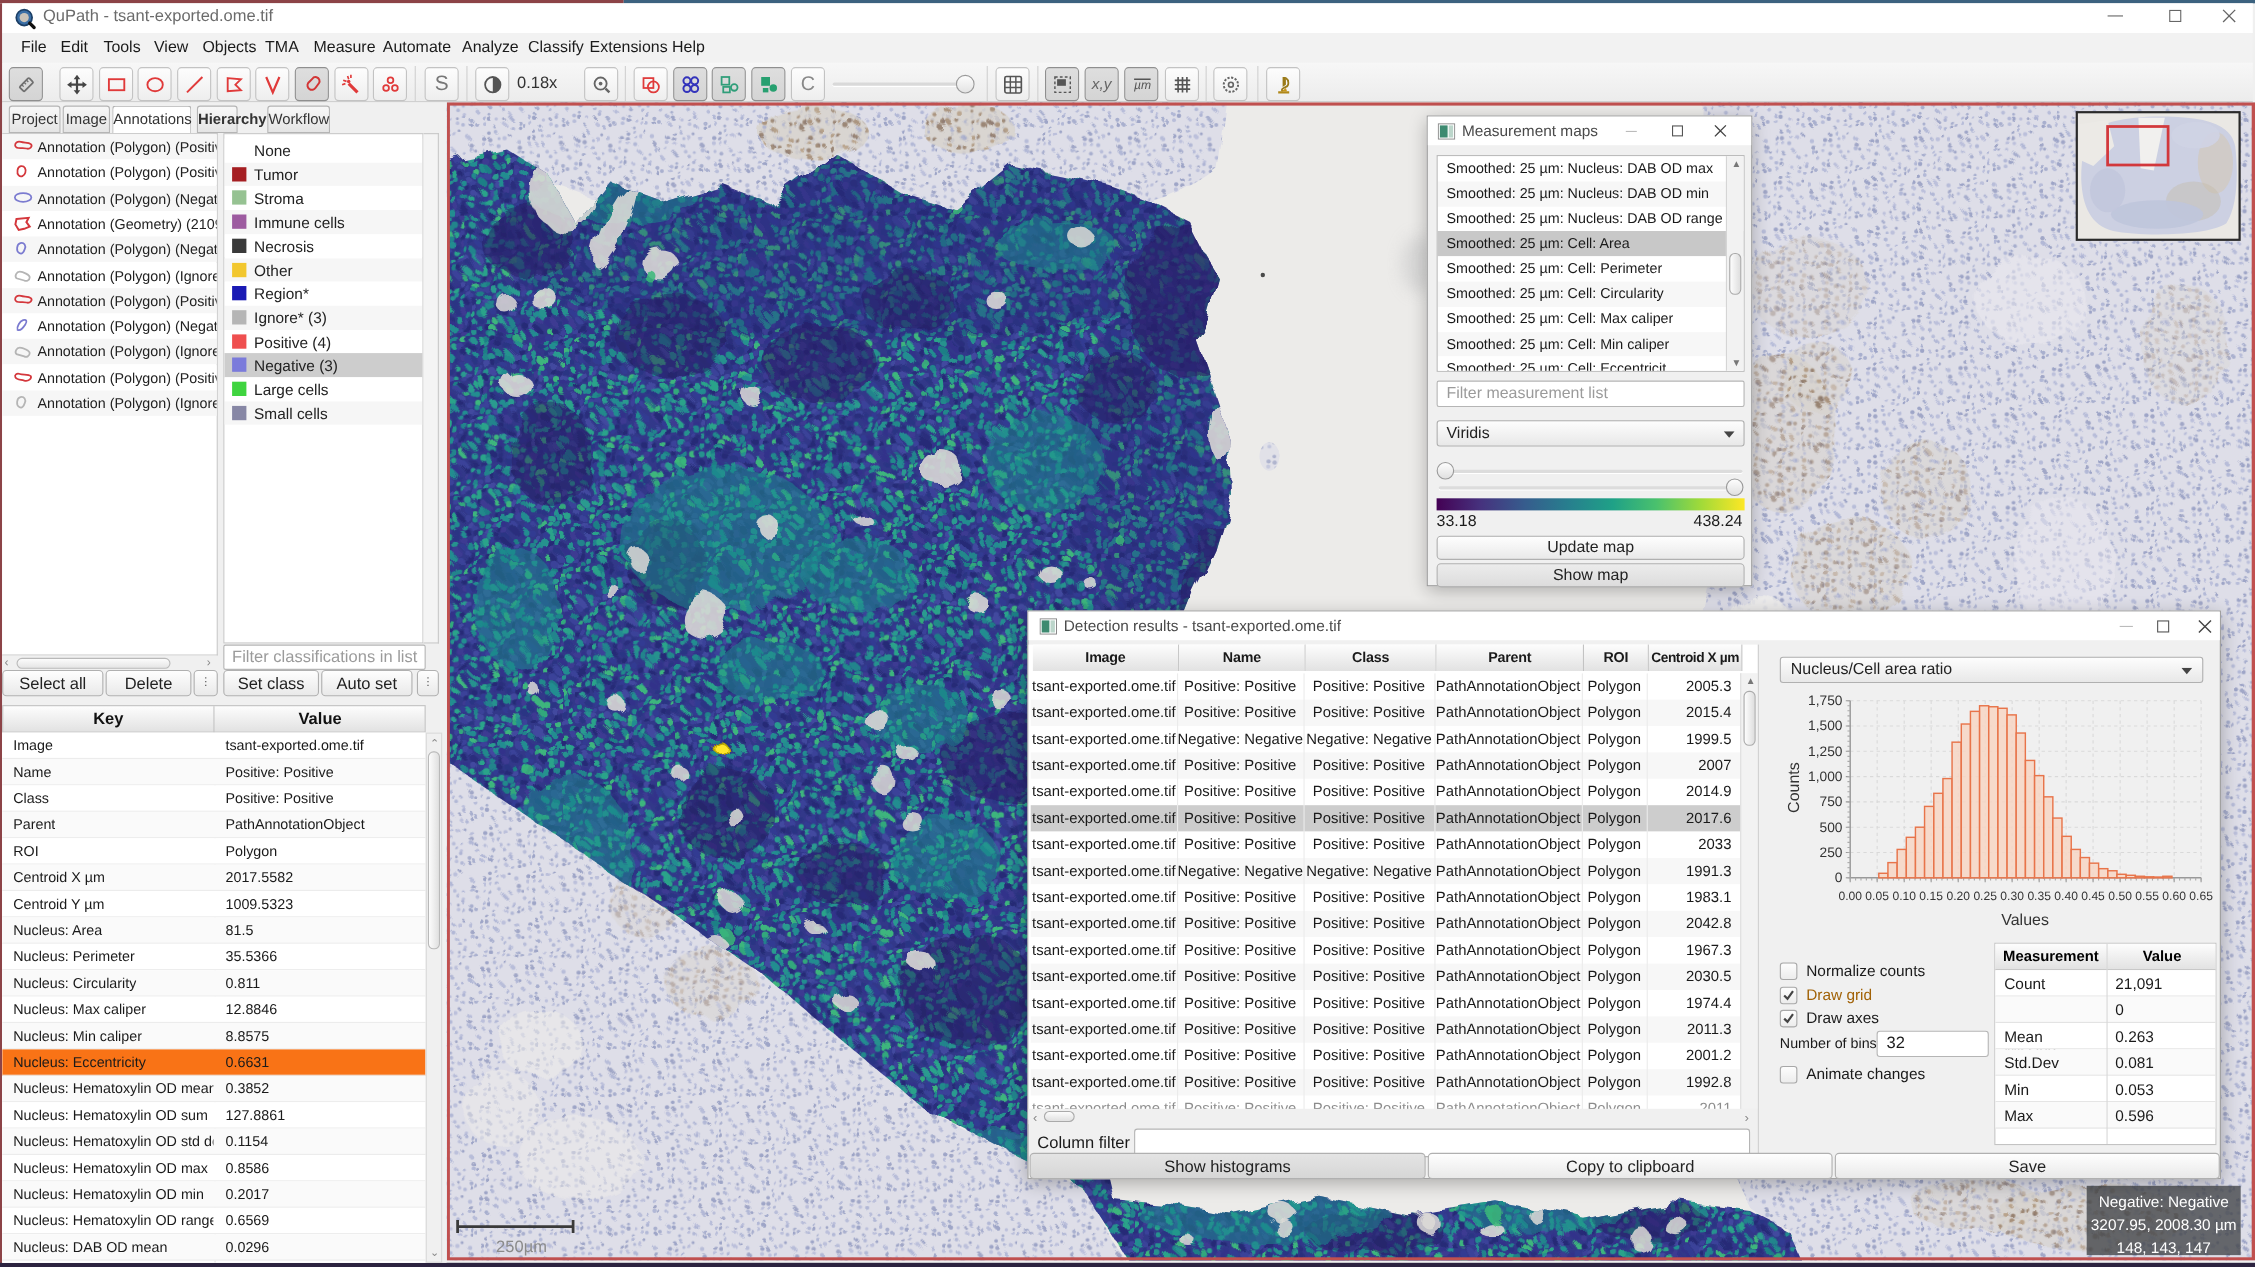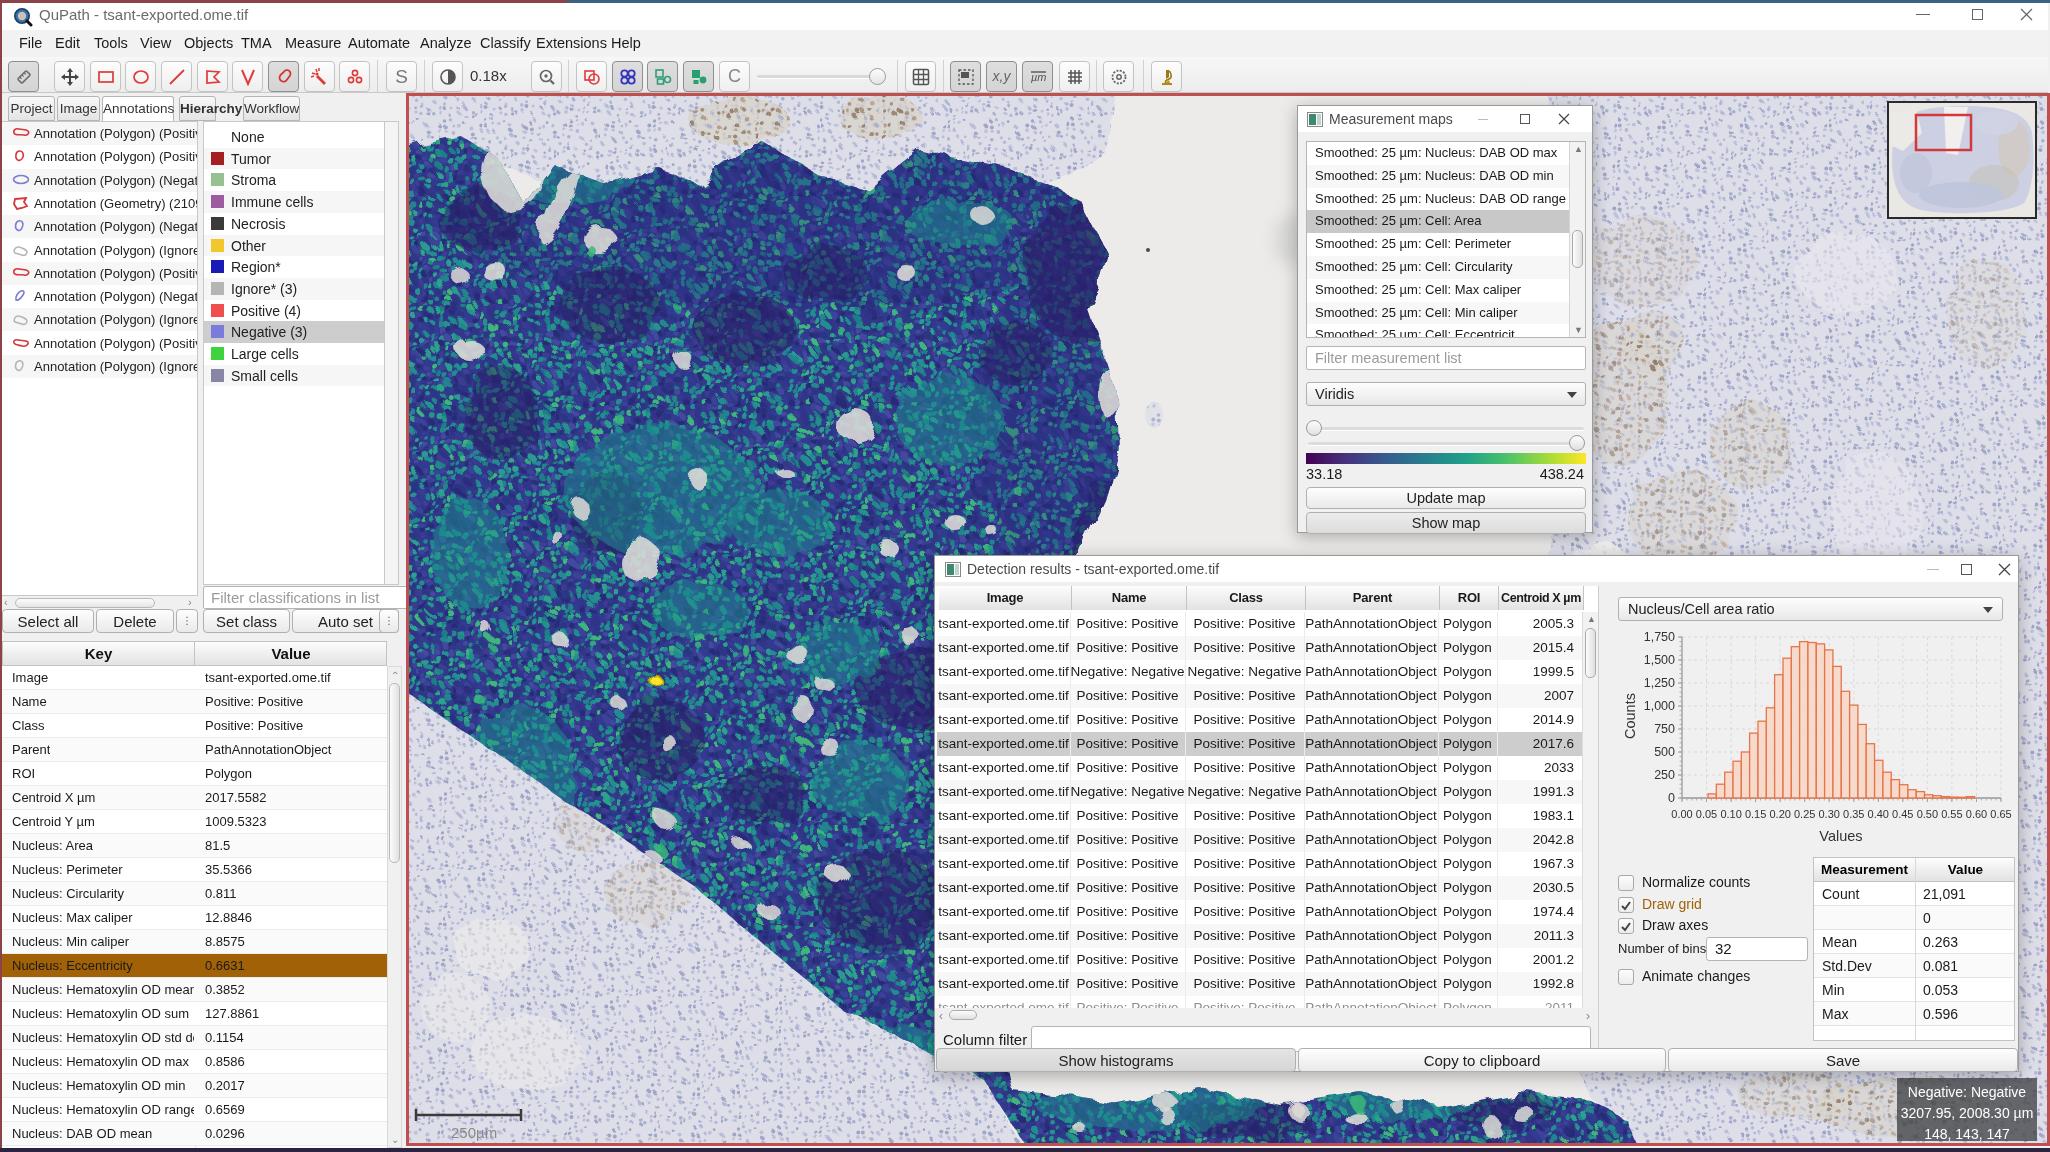--- a/index.html
+++ b/index.html
@@ -284,27 +284,27 @@
 <div class="crow" style="top:134.2px;background:#ffffff;"><span class="csq" style="background:#1a1ab4;"></span>Region*</div>
 <div class="crow" style="top:155.9px;background:#f6f6f6;"><span class="csq" style="background:#b5b5b5;"></span>Ignore* (3)</div>
 <div class="crow" style="top:177.6px;background:#ffffff;"><span class="csq" style="background:#ef4f4f;"></span>Positive (4)</div>
 <div class="crow" style="top:199.3px;background:#cdcdcd;"><span class="csq" style="background:#7b7bdb;"></span>Negative (3)</div>
 <div class="crow" style="top:221.0px;background:#ffffff;"><span class="csq" style="background:#3fd43f;"></span>Large cells</div>
 <div class="crow" style="top:242.7px;background:#f6f6f6;"><span class="csq" style="background:#8787a5;"></span>Small cells</div>
 </div>
     </div>
 <div class="abs" style="left:385px;top:121px;width:14px;height:464px;background:#f4f4f4;border:1px solid #c8c8c8;border-left:none;"></div>
 
-<div class="abs" style="left:203px;top:586px;width:206px;height:23px;background:#fff;border:1px solid #b5b5b5;border-radius:2px;font-size:15px;color:#9b9b9b;line-height:21px;padding-left:7px;">Filter classifications in list</div>
+<div class="abs" style="left:203px;top:586px;width:184px;height:23px;background:#fff;border:1px solid #b5b5b5;border-radius:2px;font-size:15px;color:#9b9b9b;line-height:21px;padding-left:7px;">Filter classifications in list</div>
 
 <div class="btn" style="left:2px;top:609px;width:92px;height:24px;font-size:15px;line-height:23px;">Select all</div>
 <div class="btn" style="left:96px;top:609px;width:78px;height:24px;font-size:15px;line-height:23px;">Delete</div>
 <div class="btn" style="left:176px;top:609px;width:22px;height:24px;font-size:10px;line-height:22px;color:#555;">⋮</div>
 <div class="btn" style="left:203px;top:609px;width:87px;height:24px;font-size:15px;line-height:23px;">Set class</div>
-<div class="btn" style="left:292px;top:609px;width:107px;height:24px;font-size:15px;line-height:23px;">Auto set</div>
+<div class="btn" style="left:292px;top:609px;width:83px;height:24px;font-size:15px;line-height:23px;">Auto set</div>
 <div class="btn" style="left:379px;top:609px;width:20px;height:24px;font-size:10px;line-height:22px;color:#555;">⋮</div>
 
 <div class="abs" style="left:2px;top:641px;width:385px;height:25px;background:linear-gradient(#fdfdfd,#e2e2e2);border:1px solid #c3c3c3;">
   <div class="abs" style="left:0;top:0;width:192px;height:24px;text-align:center;font-weight:bold;font-size:15px;line-height:24px;color:#111;border-right:1px solid #c3c3c3;">Key</div>
   <div class="abs" style="left:193px;top:0;width:190px;height:24px;text-align:center;font-weight:bold;font-size:15px;line-height:24px;color:#111;">Value</div>
 </div>
 <div class="abs" style="left:2px;top:666px;width:385px;height:482px;background:#fff;overflow:hidden;">
 <div class="abs" style="left:193px;top:0;width:1px;height:100%;background:#e3e3e3;"></div>
 <div class="kvrow" style="top:0px;background:#ffffff;">
         <span class="k">Image</span>
@@ -347,21 +347,21 @@
         <span class="v">0.811</span>
       </div>
 <div class="kvrow" style="top:240px;background:#ffffff;">
         <span class="k">Nucleus: Max caliper</span>
         <span class="v">12.8846</span>
       </div>
 <div class="kvrow" style="top:264px;background:#fafafa;">
         <span class="k">Nucleus: Min caliper</span>
         <span class="v">8.8575</span>
       </div>
-<div class="kvrow" style="top:288px;background:#a16207;">
+<div class="kvrow" style="top:288px;background:#f97316;">
         <span class="k">Nucleus: Eccentricity</span>
         <span class="v">0.6631</span>
       </div>
 <div class="kvrow" style="top:312px;background:#fafafa;">
         <span class="k">Nucleus: Hematoxylin OD mean</span>
         <span class="v">0.3852</span>
       </div>
 <div class="kvrow" style="top:336px;background:#ffffff;">
         <span class="k">Nucleus: Hematoxylin OD sum</span>
         <span class="v">127.8861</span>

